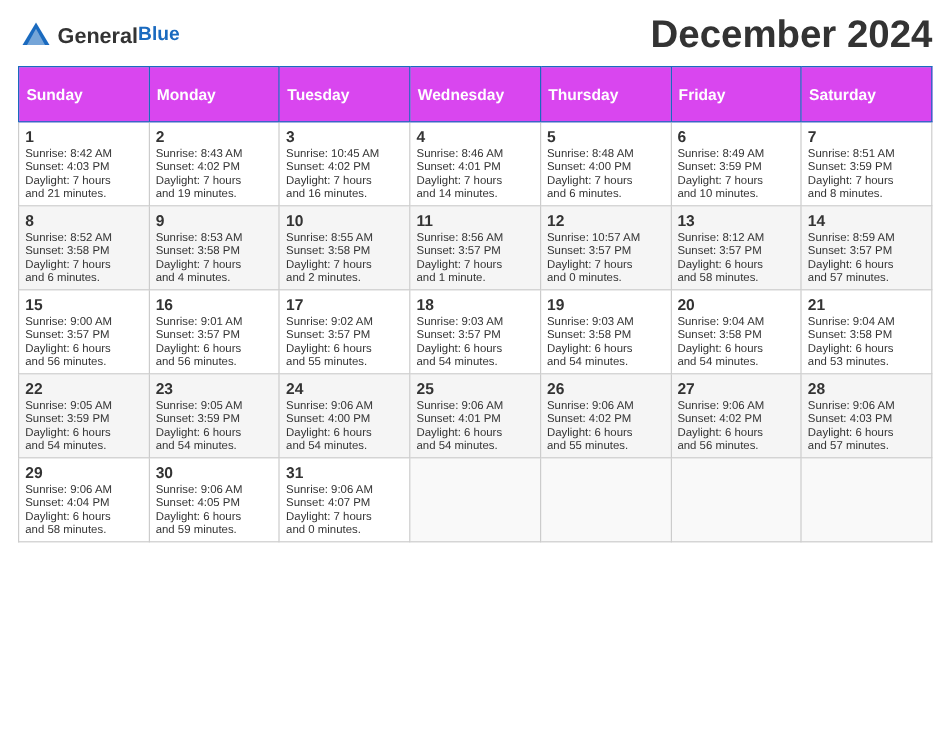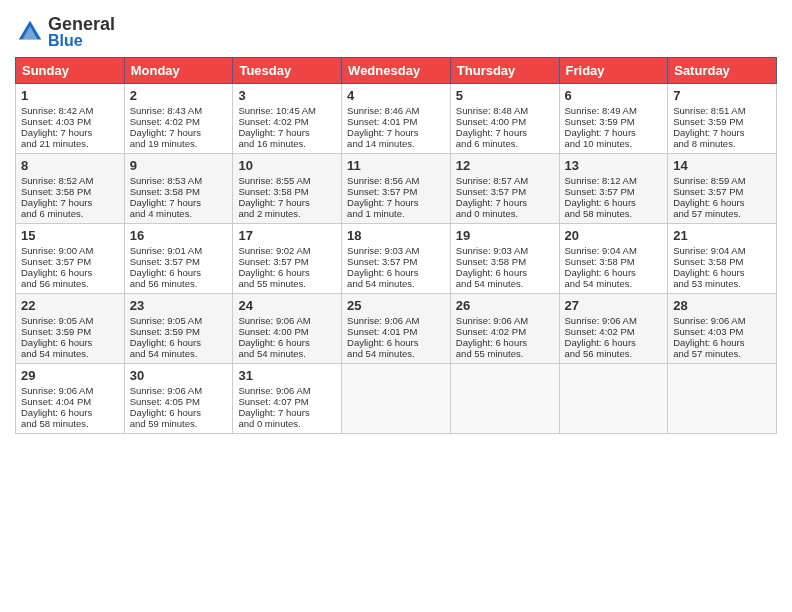--- a/index.html
+++ b/index.html
@@ -16,21 +16,21 @@
       align-items: flex-start;
       margin-bottom: 8px;
     }
     .logo {
       display: flex;
       align-items: center;
       margin-top: 5px;
     }
     .logo-text {
       display: flex;
-      flex-direction: column;
+      flex-direction: row;
       line-height: 1;
     }
     .logo-general {
       font-size: 18px;
       font-weight: bold;
       color: #333;
     }
     .logo-blue {
       font-size: 16px;
       font-weight: bold;
@@ -52,24 +52,24 @@
     .location {
       font-size: 15px;
       color: #555;
       margin-top: 2px;
     }
     .calendar {
       width: 100%;
       border-collapse: collapse;
     }
     .calendar th {
-      background: #ef4444;
+      background: #d946ef;
       color: #fff;
       text-align: left;
-      padding: 5px 6px;
+      padding: 15px 6px;
       font-size: 13px;
       font-weight: bold;
       border: 1px solid #1a6abf;
     }
     .calendar td {
       vertical-align: top;
       border: 1px solid #ccc;
       padding: 4px 5px;
       font-size: 9.5px;
       color: #333;
@@ -98,20 +98,21 @@
     <svg class="logo-icon" viewBox="0 0 40 40">
       <polygon points="20,5 35,30 5,30" fill="#1a6abf"></polygon>
       <polygon points="20,12 30,30 10,30" fill="#fff" opacity="0.4"></polygon>
     </svg>
     <div class="logo-text">
       <span class="logo-general">General</span>
       <span class="logo-blue">Blue</span>
     </div>
   </div>
   <div class="title-block">
+    <div class="month-title">December 2024</div>
   </div>
 </div>
 
 <table class="calendar">
   <thead>
     <tr>
       <th>Sunday</th>
       <th>Monday</th>
       <th>Tuesday</th>
       <th>Wednesday</th>
@@ -196,21 +197,21 @@
         </td>
         <td>
           <span class="day-num">11</span>
           <div>Sunrise: 8:56 AM</div>
           <div>Sunset: 3:57 PM</div>
           <div>Daylight: 7 hours</div>
           <div>and 1 minute.</div>
         </td>
         <td>
           <span class="day-num">12</span>
-          <div>Sunrise: 8:57 AM</div>
+          <div>Sunrise: 10:57 AM</div>
           <div>Sunset: 3:57 PM</div>
           <div>Daylight: 7 hours</div>
           <div>and 0 minutes.</div>
         </td>
         <td>
           <span class="day-num">13</span>
           <div>Sunrise: 8:12 AM</div>
           <div>Sunset: 3:57 PM</div>
           <div>Daylight: 6 hours</div>
           <div>and 58 minutes.</div>

